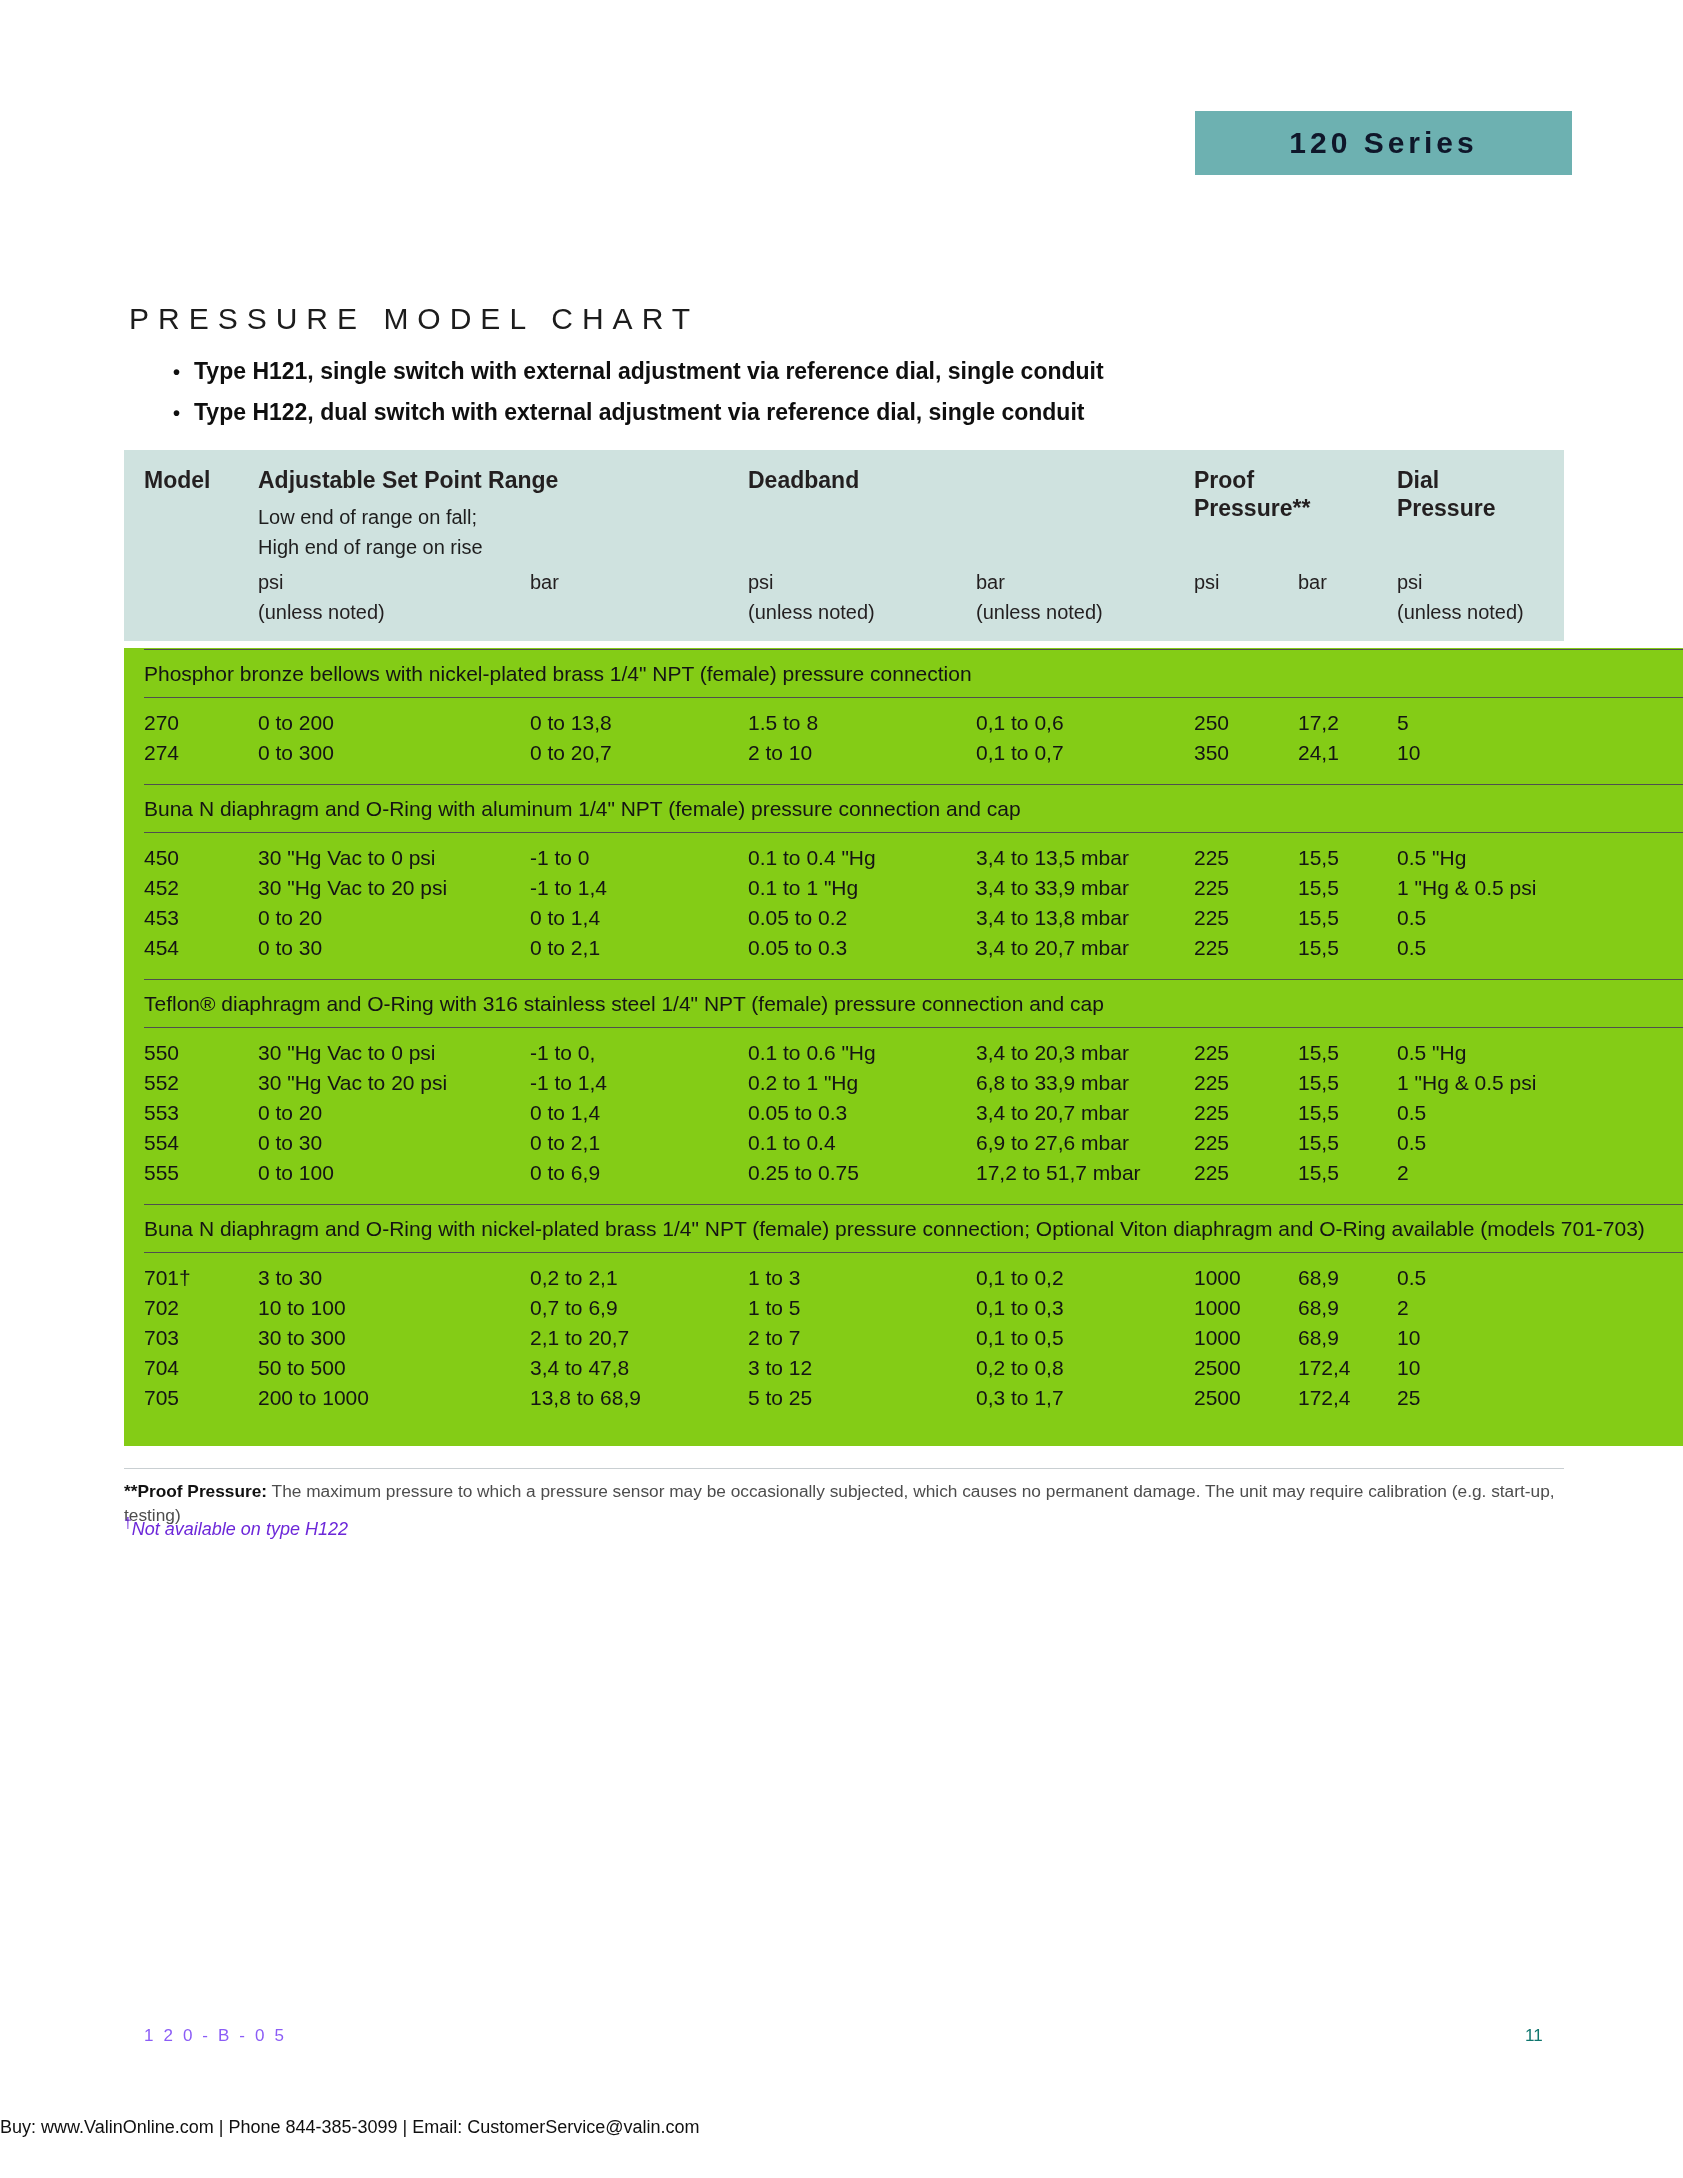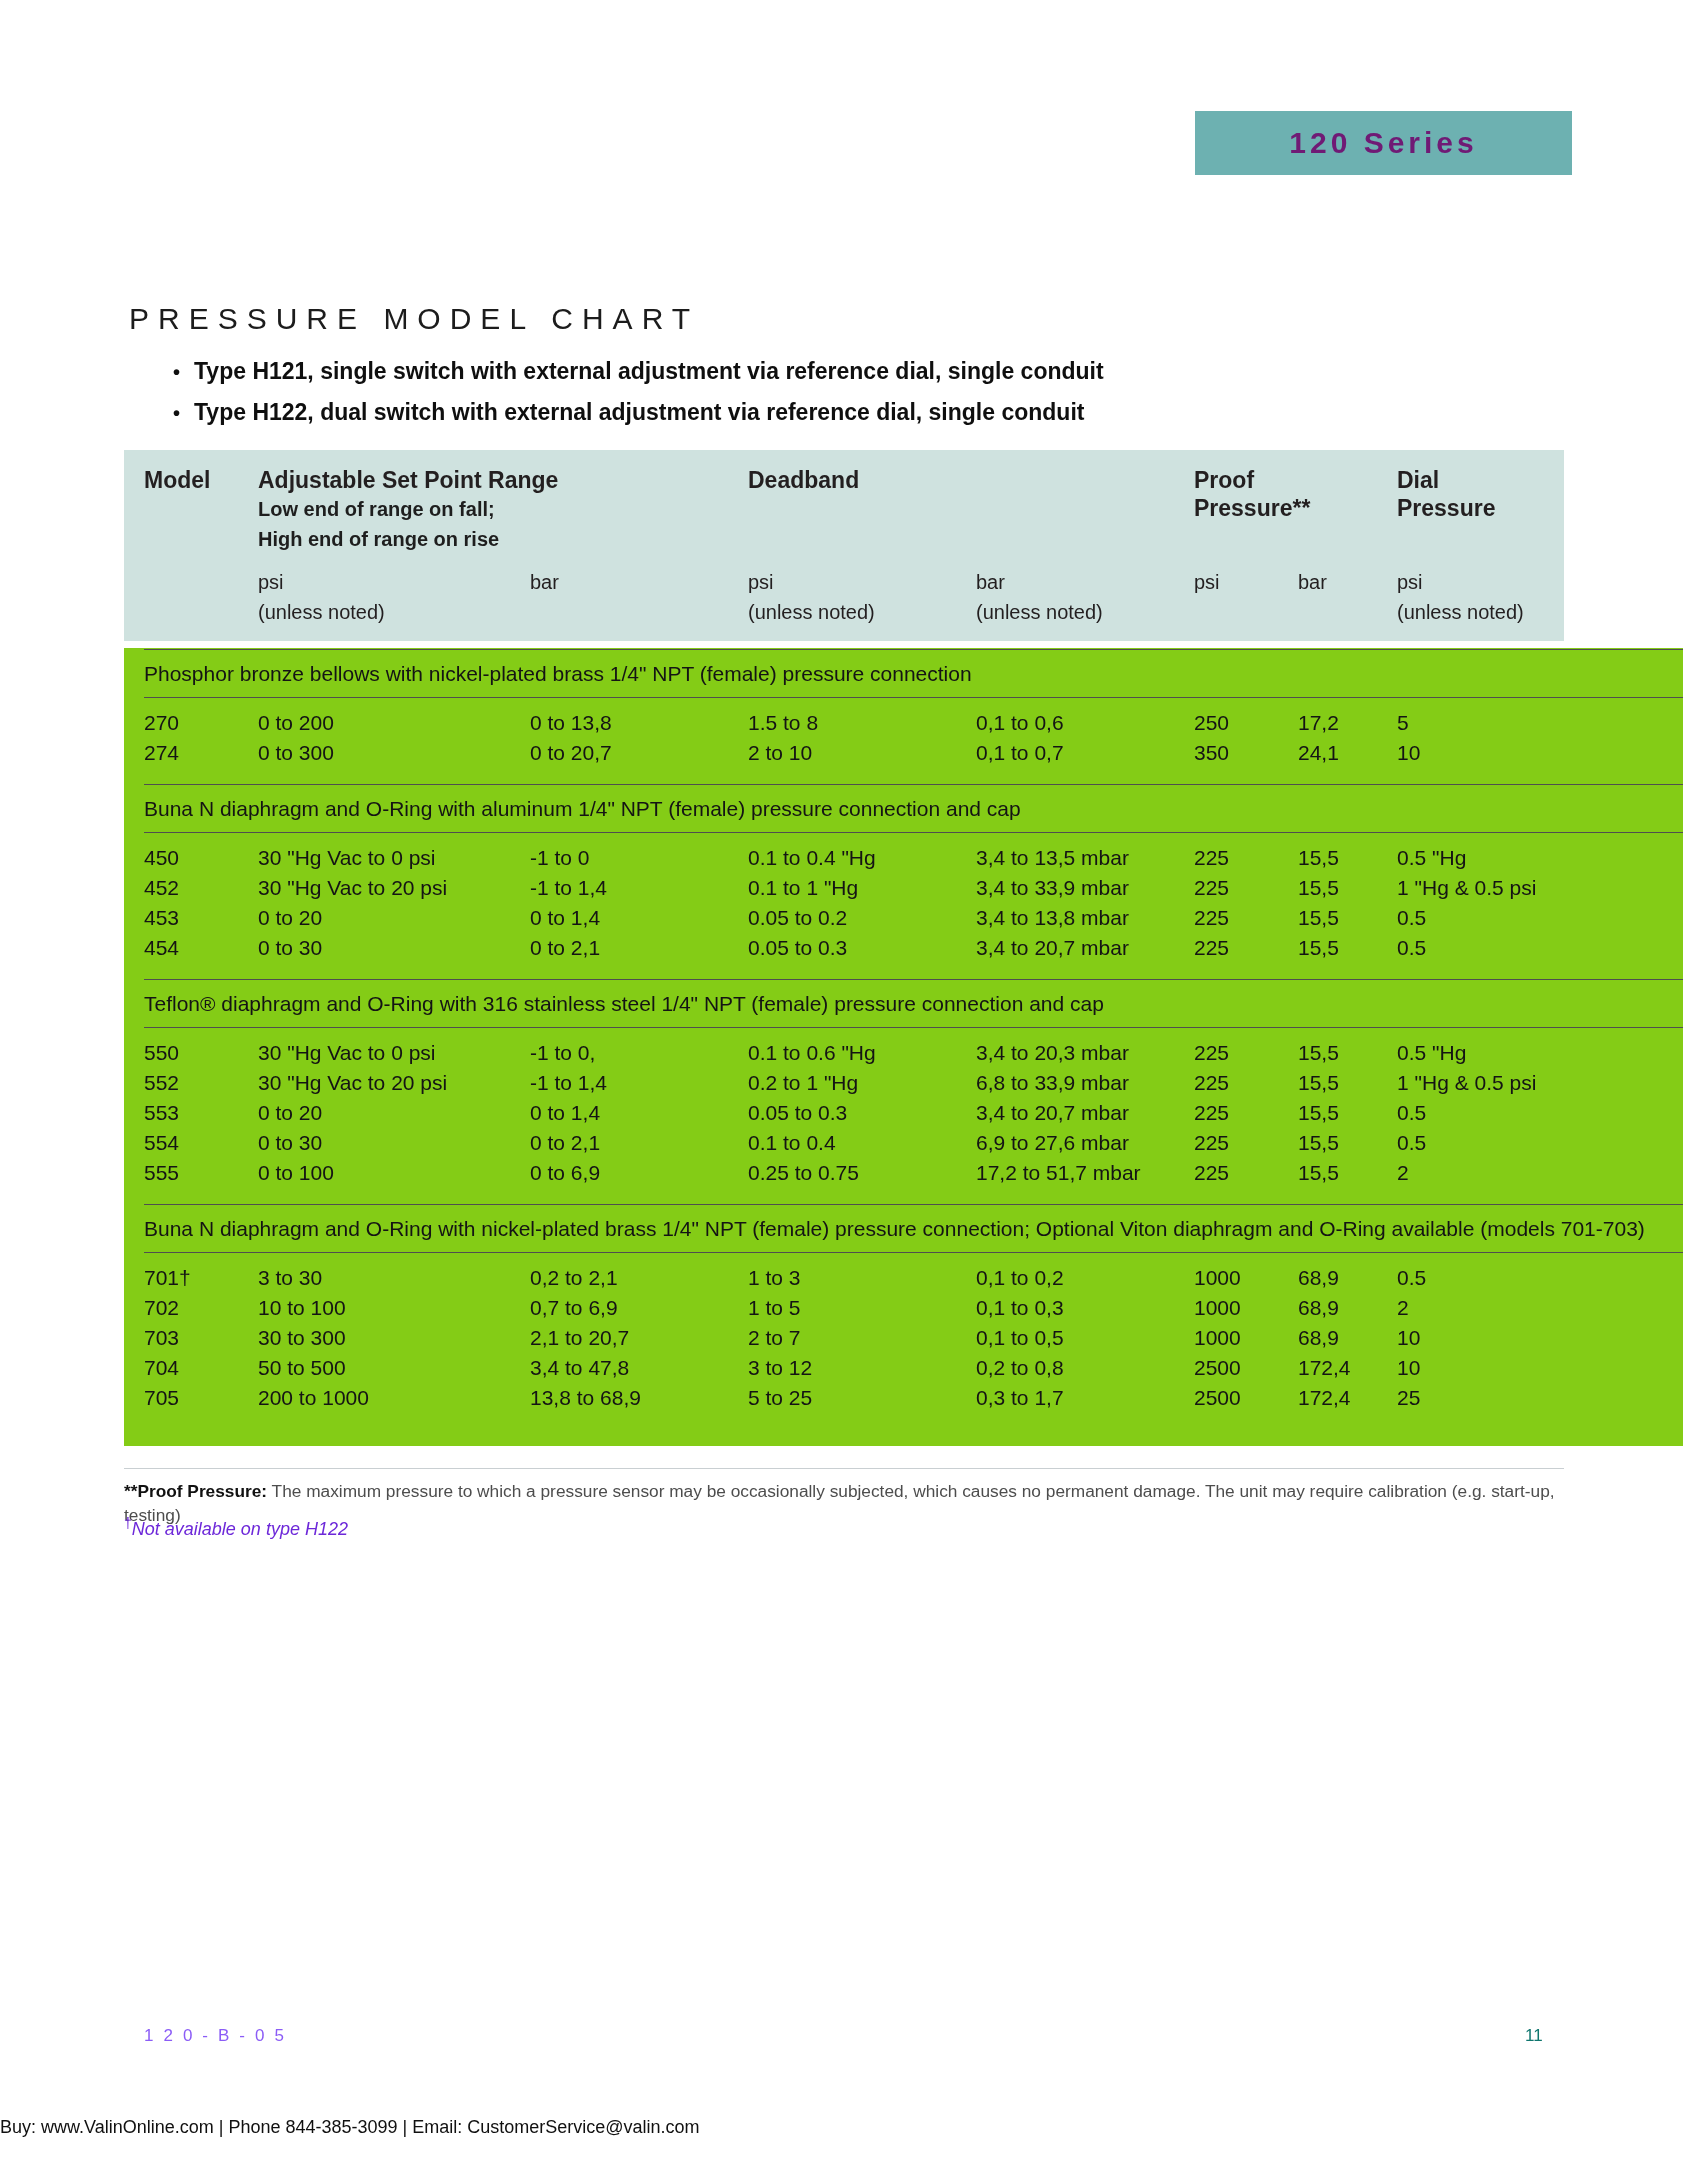--- a/index.html
+++ b/index.html
@@ -6,42 +6,42 @@
   .page {
     position:relative; width:1683px; height:2178px; background:#ffffff;
     font-family:"Liberation Sans", sans-serif; color:#231f20; overflow:hidden;
     margin:0 auto;
   }
 
   
   .badge {
     position:absolute; left:1195px; top:111px; width:377px; height:64px;
     background:#6db1b1; display:flex; align-items:center; justify-content:center;
-    font-weight:bold; font-size:30px; letter-spacing:4px; color:#701a75;
+    font-weight:bold; font-size:30px; letter-spacing:4px; color:#0f172a;
   }
 
   
   .title {
     position:absolute; left:129px; top:302px;
     font-size:30px; letter-spacing:9px; color:#1c1c1c; white-space:nowrap;
   }
   .bullets { position:absolute; left:173px; top:351px; }
   .bullet { font-weight:bold; font-size:23px; line-height:40px; color:#0f0f0f; }
   .bullet::before { content:"•"; margin-right:14px; font-size:20px; }
 
   
   .thead {
     position:absolute; left:124px; top:450px; width:1440px; height:191px;
     background:#cfe2df; box-sizing:border-box; padding:16px 20px 0;
   }
   .hgrid { display:grid; grid-template-columns:114px 272px 218px 228px 218px 104px 99px 1fr; }
   .span2 { grid-column:span 2; }
   .lbl { font-weight:bold; font-size:23px; line-height:28px; white-space:pre-line; }
   .hlabels { min-height:101px; align-items:start; }
-  .sub-note { font-size:20px; font-weight:bold; line-height:30px; margin-top:0; white-space:pre-line; color:#1e1e1e; }
+  .sub-note { font-size:20px; font-weight:normal; line-height:30px; margin-top:8px; white-space:pre-line; color:#1e1e1e; }
   .ucell .u { display:block; font-size:20px; line-height:30px; }
   .ucell .n { display:block; font-size:20px; line-height:30px; min-height:30px; }
 
   
   .tbody {
     position:absolute; left:124px; top:648px; width:1608px; min-height:798px;
     background:#84cc16; box-sizing:border-box; padding-top:1px;
   }
   .sec-rule { border-top:1px solid #4f4f4f; margin:0 20px; }
   .sec-header { font-size:21px; line-height:27px; padding:10px 20px; color:#141414; }

